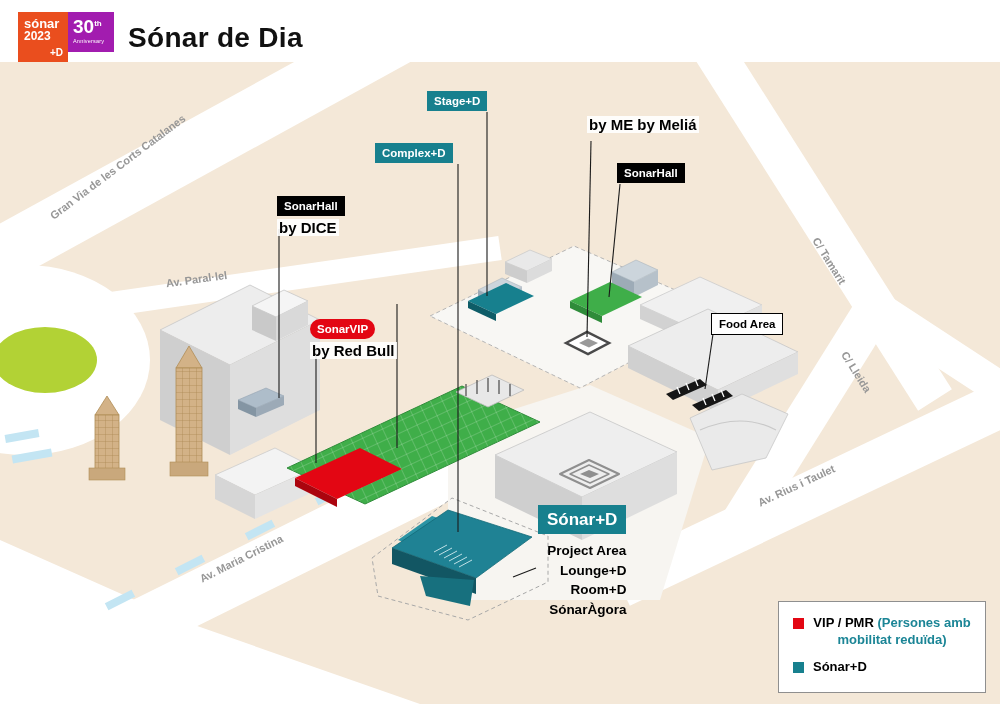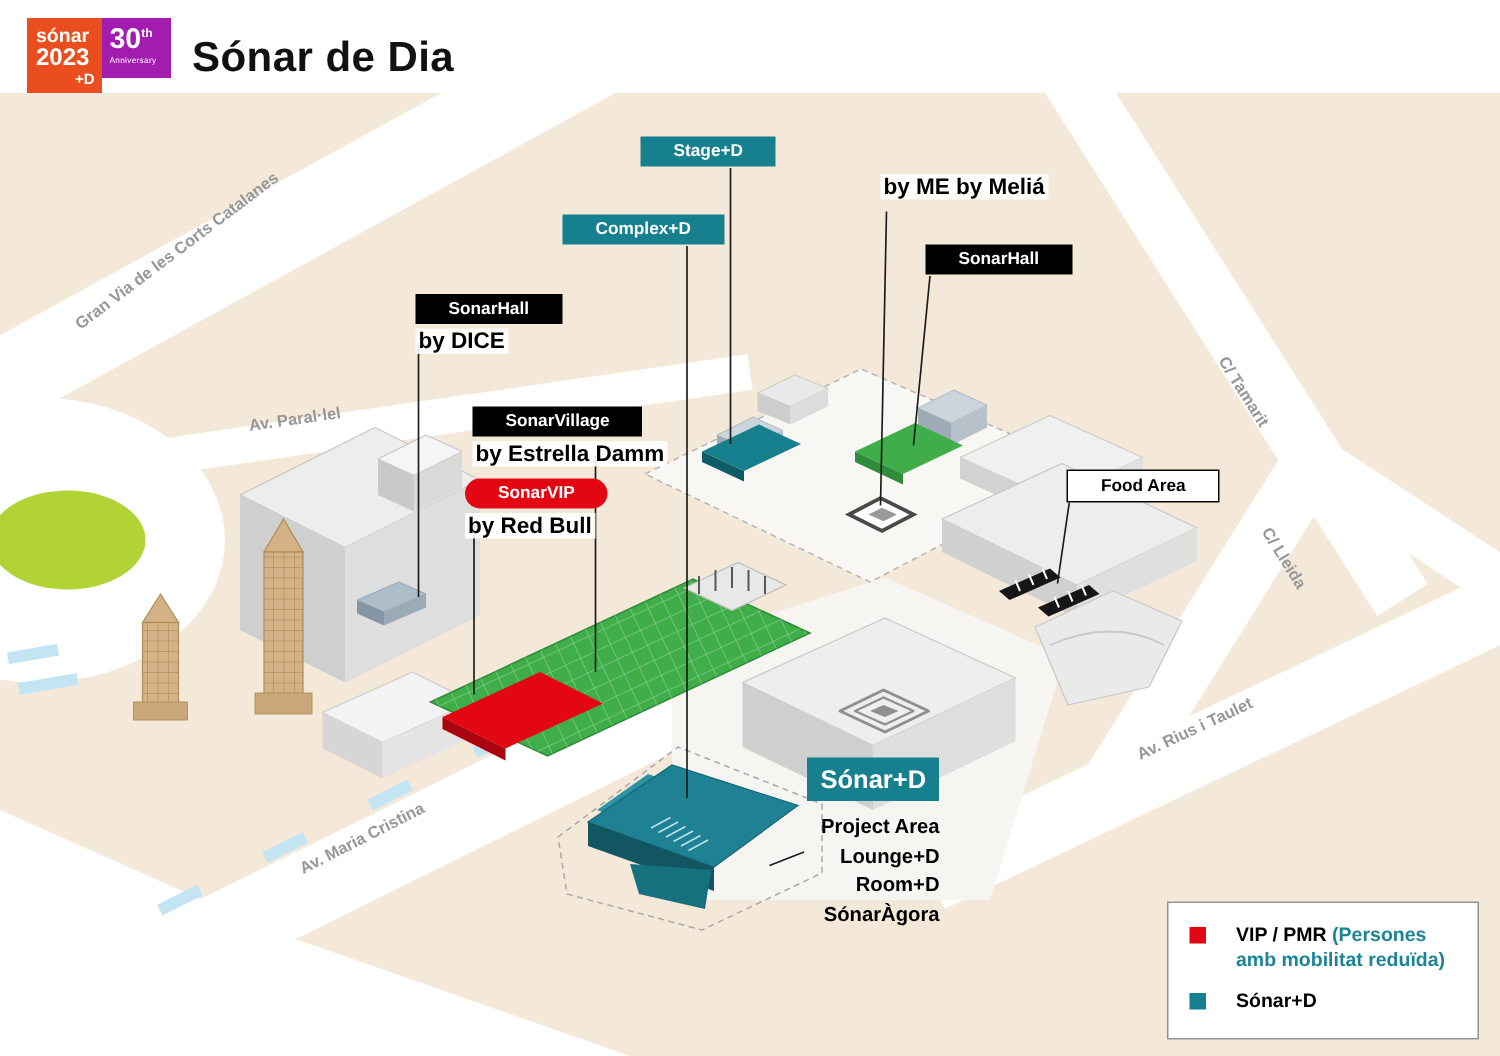--- a/index.html
+++ b/index.html
@@ -6,48 +6,48 @@
   .page{position:relative;width:1000px;height:704px;background:#fff;overflow:hidden;
         font-family:"Liberation Sans",sans-serif;}
   svg{position:absolute;left:0;top:0;}
   svg text{font-family:"Liberation Sans",sans-serif;font-weight:bold;fill:#979797;font-size:11px;}
 
   
   .logo-orange{position:absolute;left:18px;top:12px;width:50px;height:50px;background:#ea4e1e;
       color:#fff;font-weight:bold;box-sizing:border-box;padding:5px 5px 4px 6px;
       display:flex;flex-direction:column;}
   .logo-brand{font-size:13px;line-height:1;}
-  .logo-year{font-size:16px;line-height:1.1;}
+  .logo-year{font-size:12px;line-height:1.1;}
   .logo-plusd{font-size:10px;text-align:right;margin-top:auto;}
   .logo-red{position:absolute;left:68px;top:12px;width:46px;height:40px;background:#a21caf;
       color:#fff;box-sizing:border-box;padding:5px 4px 4px 5px;display:flex;flex-direction:column;}
   .anniv-line{font-weight:bold;font-size:19px;line-height:1;}
   .anniv-sup{font-size:8px;vertical-align:super;}
   .anniv-word{font-size:5.5px;margin-top:2px;letter-spacing:.2px;}
   .page-title{position:absolute;left:128px;top:22px;font-size:28px;font-weight:bold;color:#111;
       letter-spacing:.3px;}
 
   
   .callout{position:absolute;}
-  .tag{display:inline-block;padding:3px 22px;font-weight:bold;font-size:11.5px;line-height:1.25;
+  .tag{display:inline-block;padding:3px 7px;font-weight:bold;font-size:11.5px;line-height:1.25;
       white-space:nowrap;}
   .tag.black{background:#000;color:#fff;}
   .tag.teal{background:#17808e;color:#fff;}
   .tag.red{background:#e30613;color:#fff;border-radius:10px;}
   .tag.outline{background:#fff;color:#000;border:1.5px solid #000;}
   .tag .tline{display:block;}
   .by{font-size:15px;font-weight:bold;color:#000;margin-top:3px;background:rgba(255,255,255,.88);
       display:inline-block;padding:0 2px;white-space:nowrap;}
   .tag.big{font-size:17px;padding:4px 9px;}
   .sonard-items{margin-top:7px;font-size:13.5px;font-weight:bold;color:#000;line-height:1.45;text-align:right;}
 
   
   .legend{position:absolute;left:778px;top:601px;width:208px;background:#fff;border:1px solid #8f8f8f;
       box-sizing:border-box;padding:13px 14px 6px 14px;}
-  .legend-row{display:flex;gap:20px;align-items:flex-start;margin-bottom:10px;}
+  .legend-row{display:flex;gap:9px;align-items:flex-start;margin-bottom:10px;text-align:center;}
   .swatch{width:11px;height:11px;margin-top:3px;flex:0 0 auto;}
   .swatch.red{background:#e30613;}
   .swatch.teal{background:#17808e;}
   .legend-text{font-size:13px;font-weight:bold;color:#000;line-height:1.3;}
   .legend-note{color:#1b8596;}
 </style>
 </head>
 <body>
 
 <div class="page">
@@ -269,24 +269,20 @@
 
   <div class="callout" style="left:617px;top:163px;">
     <span class="tag black">SonarHall</span>
   </div>
 
   <div class="callout" style="left:277px;top:196px;">
     <span class="tag black">SonarHall</span><br>
     <span class="by">by DICE</span>
   </div>
 
-  <div class="callout" style="left:315px;top:271px;">
-    <span class="tag black">SonarVillage</span><br>
-    <span class="by">by Estrella Damm</span>
-  </div>
 
   <div class="callout" style="left:310px;top:319px;">
     <span class="tag red">SonarVIP</span><br>
     <span class="by">by Red Bull</span>
   </div>
 
   <div class="callout" style="left:711px;top:313px;">
     <span class="tag outline">Food Area</span>
   </div>
 

